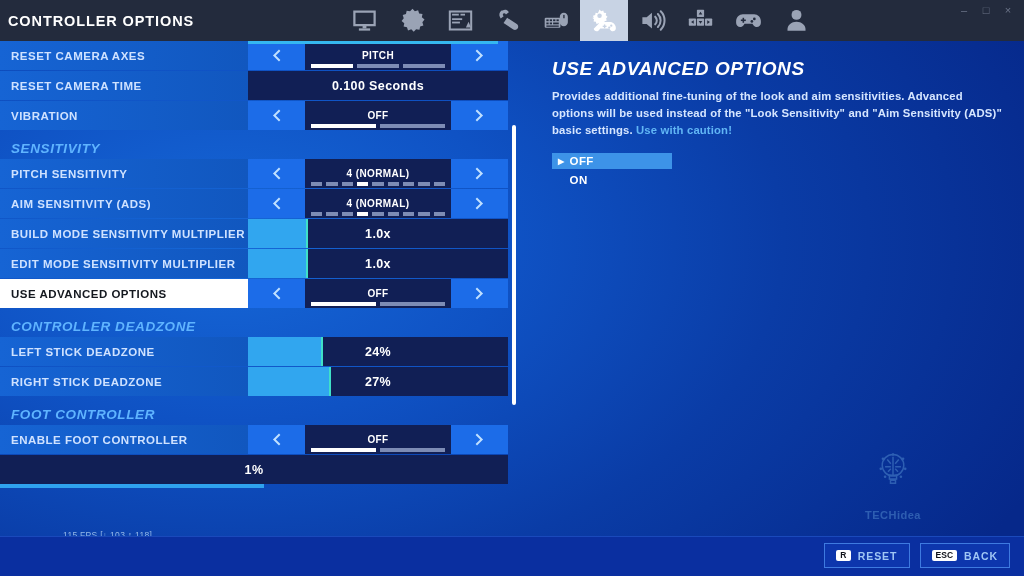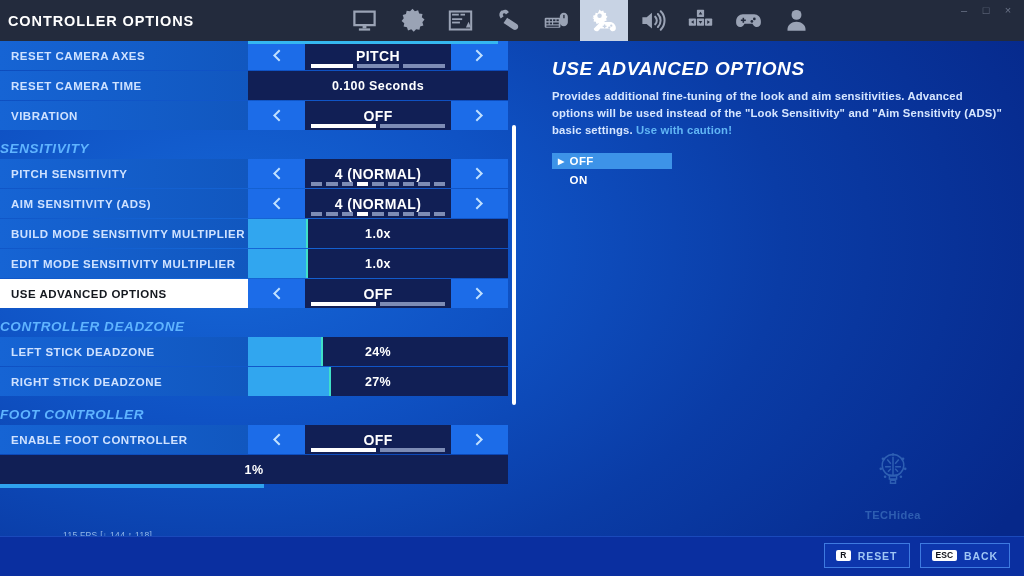--- a/index.html
+++ b/index.html
@@ -93,21 +93,21 @@
   .arrow svg { width:17px; height:17px; fill:#bfe0ff; }
   .arrow.right { background:#1c6ce8; }
 
   .value-box {
     flex:1; position:relative;
     background:#111f55;
     display:flex; align-items:center; justify-content:center;
     overflow:hidden;
   }
   .value-text {
-    font-size:14px; font-weight:bold; color:#ffffff;
+    font-size:10px; font-weight:bold; color:#ffffff;
     letter-spacing:0.4px; position:relative; z-index:2;
   }
   .value-text.big { font-size:12.5px; }
 
   
   .segbar {
     position:absolute; bottom:2px; left:6px; right:6px;
     height:4px;
     display:flex; gap:4px; z-index:1;
   }
@@ -127,21 +127,21 @@
   .underline-prog {
     position:absolute; left:0; bottom:-4px; height:4px;
     background:#2fa2ee;
     z-index:3;
   }
 
   
   .section {
     height:28px;
     display:flex; align-items:flex-end;
-    padding-bottom:3px;
+    padding-left:11px; padding-bottom:3px;
     font-size:13.5px; font-weight:bold; font-style:italic;
     color:#5fb4ff; letter-spacing:0.6px;
     text-transform:uppercase;
   }
 
   
   .top-accent {
     position:absolute; left:248px; top:0px; width:250px; height:3px;
     background:#35b7f0; z-index:20;
   }
@@ -612,21 +612,21 @@
           <circle cx="46" cy="15" r="1.8"></circle>
         <circle cx="15" cy="29" r="1.8"></circle>
           <circle cx="49" cy="29" r="1.8"></circle>
         <circle cx="21" cy="40" r="1.8"></circle>
           <circle cx="43" cy="40" r="1.8"></circle>
       </g>
     </svg>
     <div class="wm-text">TECHidea</div>
   </div>
 
-  <div class="fps">115 FPS [↓ 144 ↑ 118]</div>
+  <div class="fps">115 FPS [↓ 103 ↑ 118]</div>
 
   <div class="bottom-bar">
     <div class="bottom-actions">
       <div class="act-btn">
         <span class="key-cap">R</span>
         <span class="act-label">RESET</span>
       </div>
       <div class="act-btn">
         <span class="key-cap">ESC</span>
         <span class="act-label">BACK</span>

